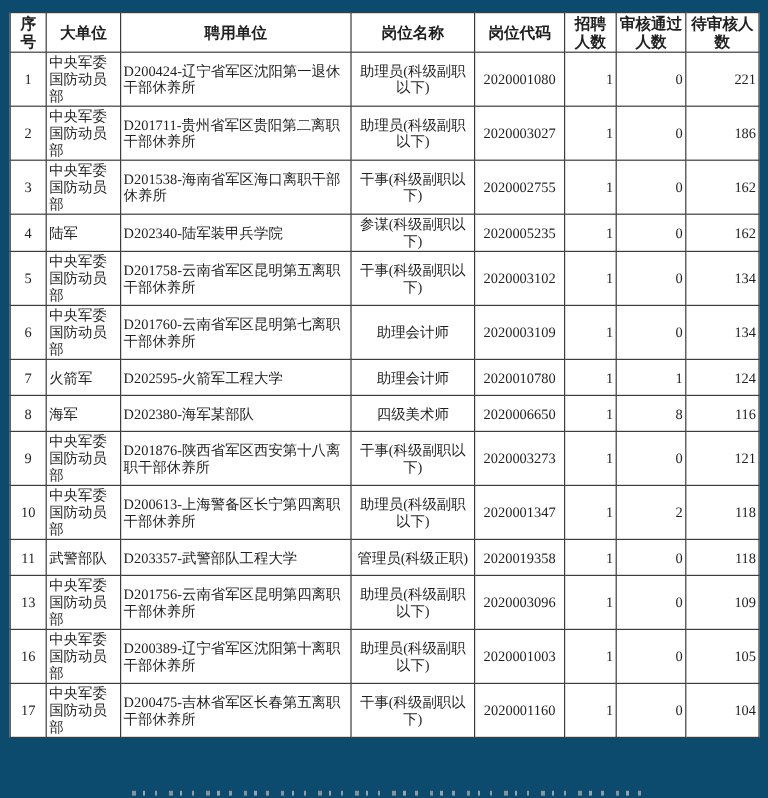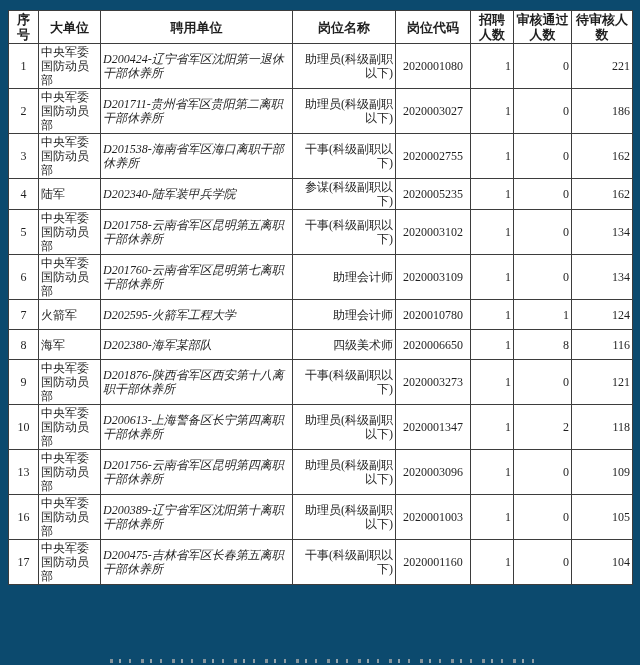--- a/index.html
+++ b/index.html
@@ -45,22 +45,22 @@
   table.recruit tbody td {
     height: 30px;
     font-size: 12px;
     line-height: 14px;
     vertical-align: middle;
     padding: 1px 2px;
     word-break: break-all;
   }
   td.c-index  { text-align: center; font-size: 13px; }
   td.c-unit   { text-align: left; }
-  td.c-employer { text-align: left; padding-left: 7px; padding-right: 3px; font-style: italic; }
-  td.c-position { text-align: right; padding-left: 7px; padding-right: 3px; }
+  td.c-employer { text-align: left; padding-left: 7px; padding-right: 3px; }
+  td.c-position { text-align: center; padding-left: 7px; padding-right: 3px; }
   td.c-code   { text-align: center; font-size: 13px; letter-spacing: 0px; }
   td.c-num    { text-align: right; padding-right: 7px; font-size: 13px; }
   
   .caption-strip {
     position: absolute;
     left: 110px;
     top: 659px;
     width: 430px;
     height: 4px;
     background: repeating-linear-gradient(
@@ -194,20 +194,30 @@
           <td class="c-index">10</td>
           <td class="c-unit">中央军委国防动员部</td>
           <td class="c-employer">D200613-上海警备区长宁第四离职干部休养所</td>
           <td class="c-position">助理员(科级副职以下)</td>
           <td class="c-code">2020001347</td>
           <td class="c-num">1</td>
           <td class="c-num">2</td>
           <td class="c-num">118</td>
         </tr>
         <tr>
+          <td class="c-index">11</td>
+          <td class="c-unit">武警部队</td>
+          <td class="c-employer">D203357-武警部队工程大学</td>
+          <td class="c-position">管理员(科级正职)</td>
+          <td class="c-code">2020019358</td>
+          <td class="c-num">1</td>
+          <td class="c-num">0</td>
+          <td class="c-num">118</td>
+        </tr>
+        <tr>
           <td class="c-index">13</td>
           <td class="c-unit">中央军委国防动员部</td>
           <td class="c-employer">D201756-云南省军区昆明第四离职干部休养所</td>
           <td class="c-position">助理员(科级副职以下)</td>
           <td class="c-code">2020003096</td>
           <td class="c-num">1</td>
           <td class="c-num">0</td>
           <td class="c-num">109</td>
         </tr>
         <tr>

